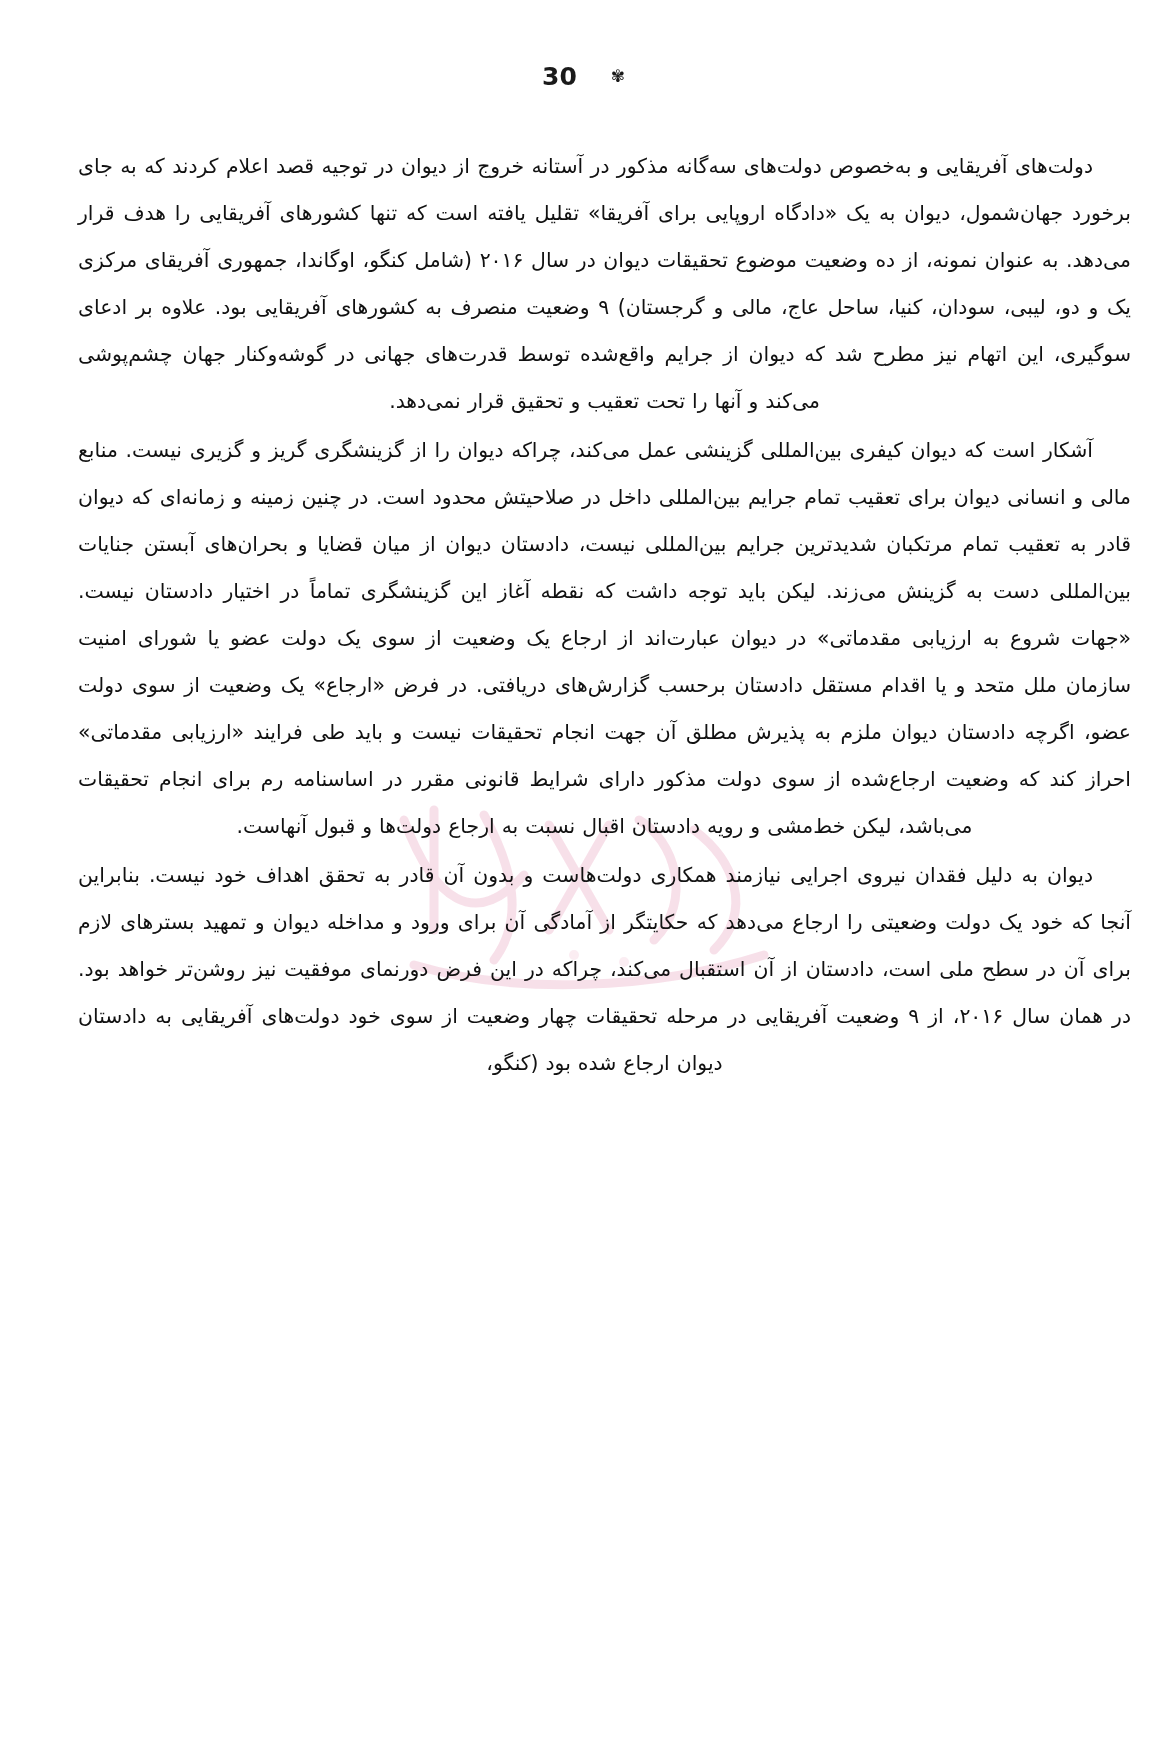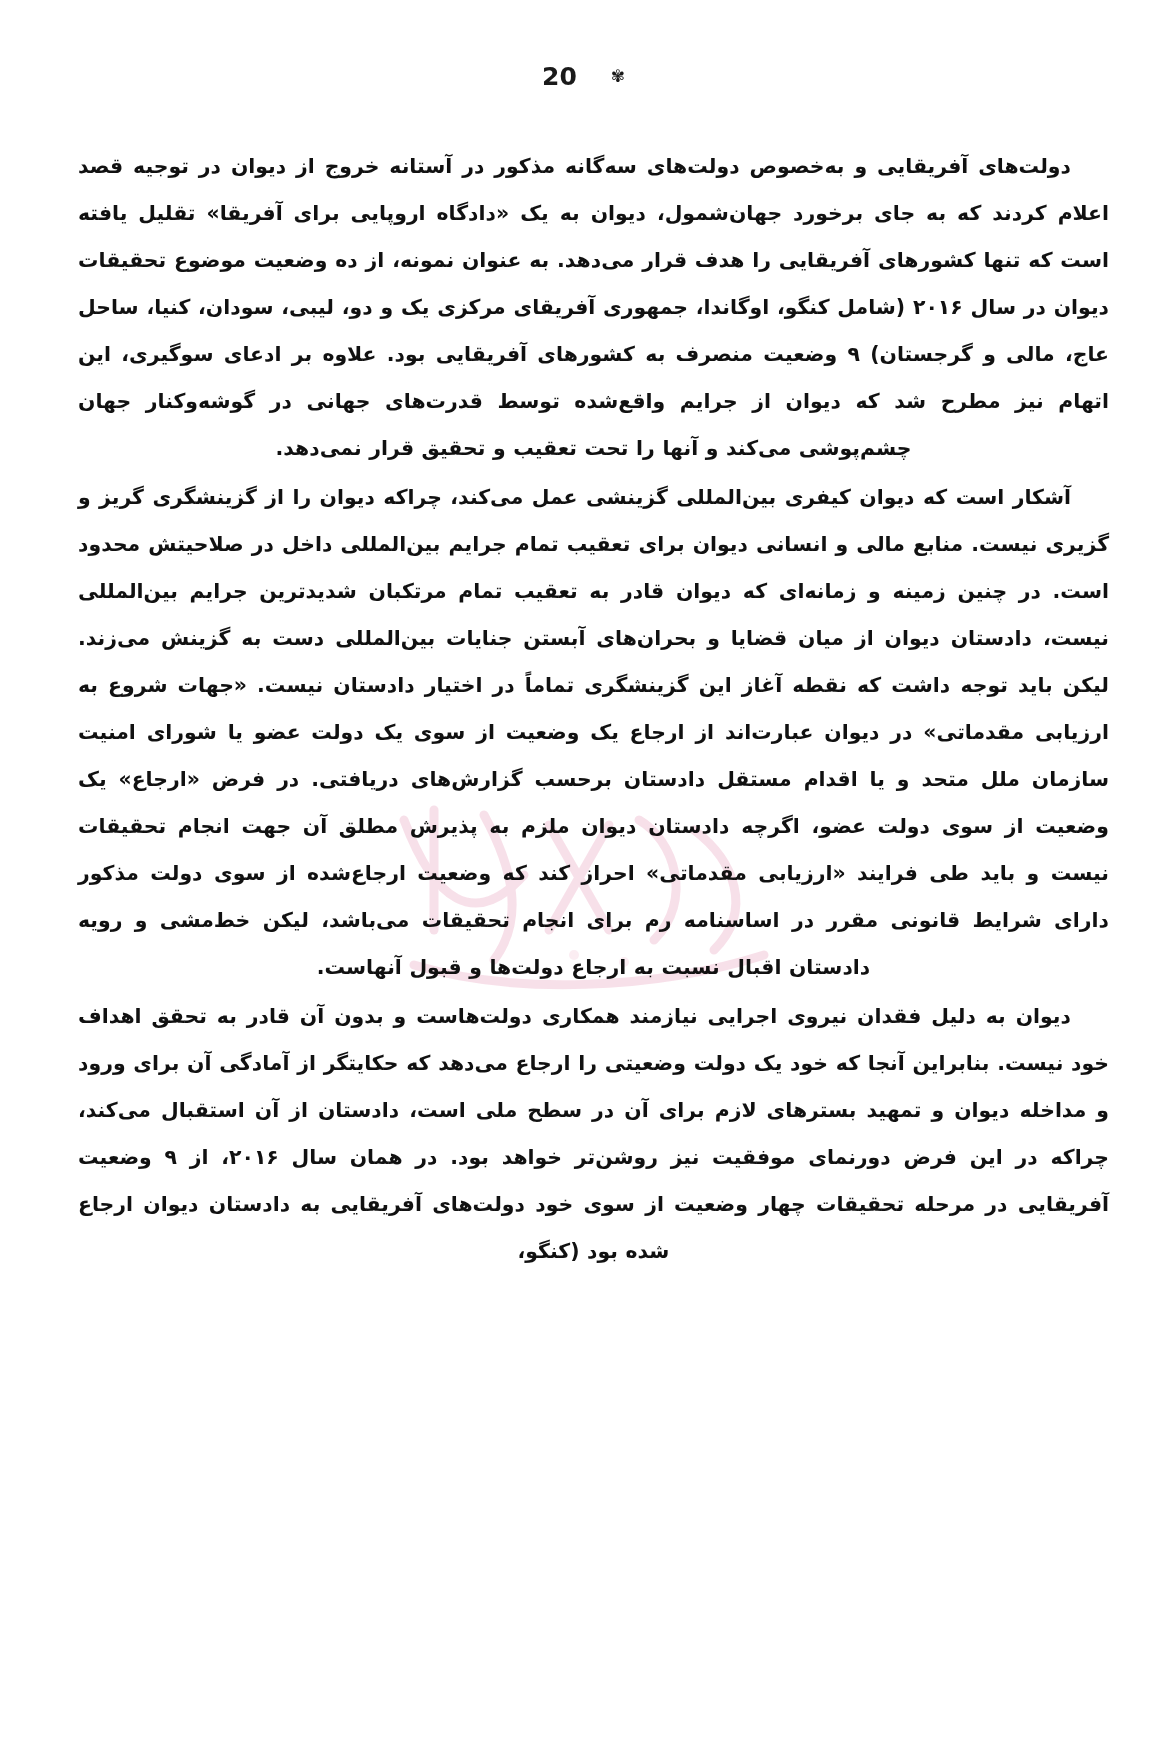--- a/index.html
+++ b/index.html
@@ -55,23 +55,22 @@
     line-height: 1;
   }
   .page-number {
     font-size: 25px;
     color: #1a1a1a;
     font-weight: 600;
     margin-right: 8px;
   }
   .body-block {
     margin-top: 52px;
-    padding-right: 58px;
+    padding-right: 36px;
     padding-left: 78px;
-    font-weight: bold;
   }
   p.para {
     margin: 0 0 0 0;
     text-align: justify;
     text-align-last: center;
     text-indent: 38px;
     font-size: 20.4px;
     line-height: 47px;
     color: #111111;
     word-spacing: 0.5px;
@@ -99,21 +98,21 @@
     <g fill="#e79ab8" opacity="0.6">
       <circle cx="200" cy="175" r="5"></circle>
       <circle cx="250" cy="182" r="5"></circle>
     </g>
   </svg>
 
   <div class="content">
 
     <div class="header">
       <span class="header-ornament">✾</span>
-      <span class="page-number">20</span>
+      <span class="page-number">30</span>
     </div>
 
     <div class="body-block">
       <p class="para">دولت‌های آفریقایی و به‌خصوص دولت‌های سه‌گانه مذکور در آستانه خروج از دیوان در توجیه قصد اعلام کردند که به جای برخورد جهان‌شمول، دیوان به یک «دادگاه اروپایی برای آفریقا» تقلیل یافته است که تنها کشورهای آفریقایی را هدف قرار می‌دهد. به عنوان نمونه، از ده وضعیت موضوع تحقیقات دیوان در سال ۲۰۱۶ (شامل کنگو، اوگاندا، جمهوری آفریقای مرکزی یک و دو، لیبی، سودان، کنیا، ساحل عاج، مالی و گرجستان) ۹ وضعیت منصرف به کشورهای آفریقایی بود. علاوه بر ادعای سوگیری، این اتهام نیز مطرح شد که دیوان از جرایم واقع‌شده توسط قدرت‌های جهانی در گوشه‌وکنار جهان چشم‌پوشی می‌کند و آنها را تحت تعقیب و تحقیق قرار نمی‌دهد.</p>
       <p class="para">آشکار است که دیوان کیفری بین‌المللی گزینشی عمل می‌کند، چراکه دیوان را از گزینشگری گریز و گزیری نیست. منابع مالی و انسانی دیوان برای تعقیب تمام جرایم بین‌المللی داخل در صلاحیتش محدود است. در چنین زمینه و زمانه‌ای که دیوان قادر به تعقیب تمام مرتکبان شدیدترین جرایم بین‌المللی نیست، دادستان دیوان از میان قضایا و بحران‌های آبستن جنایات بین‌المللی دست به گزینش می‌زند. لیکن باید توجه داشت که نقطه آغاز این گزینشگری تماماً در اختیار دادستان نیست. «جهات شروع به ارزیابی مقدماتی» در دیوان عبارت‌اند از ارجاع یک وضعیت از سوی یک دولت عضو یا شورای امنیت سازمان ملل متحد و یا اقدام مستقل دادستان برحسب گزارش‌های دریافتی. در فرض «ارجاع» یک وضعیت از سوی دولت عضو، اگرچه دادستان دیوان ملزم به پذیرش مطلق آن جهت انجام تحقیقات نیست و باید طی فرایند «ارزیابی مقدماتی» احراز کند که وضعیت ارجاع‌شده از سوی دولت مذکور دارای شرایط قانونی مقرر در اساسنامه رم برای انجام تحقیقات می‌باشد، لیکن خط‌مشی و رویه دادستان اقبال نسبت به ارجاع دولت‌ها و قبول آنهاست.</p>
       <p class="para">دیوان به دلیل فقدان نیروی اجرایی نیازمند همکاری دولت‌هاست و بدون آن قادر به تحقق اهداف خود نیست. بنابراین آنجا که خود یک دولت وضعیتی را ارجاع می‌دهد که حکایتگر از آمادگی آن برای ورود و مداخله دیوان و تمهید بسترهای لازم برای آن در سطح ملی است، دادستان از آن استقبال می‌کند، چراکه در این فرض دورنمای موفقیت نیز روشن‌تر خواهد بود. در همان سال ۲۰۱۶، از ۹ وضعیت آفریقایی در مرحله تحقیقات چهار وضعیت از سوی خود دولت‌های آفریقایی به دادستان دیوان ارجاع شده بود (کنگو،</p>
     </div>
 
   </div>
 </div>

